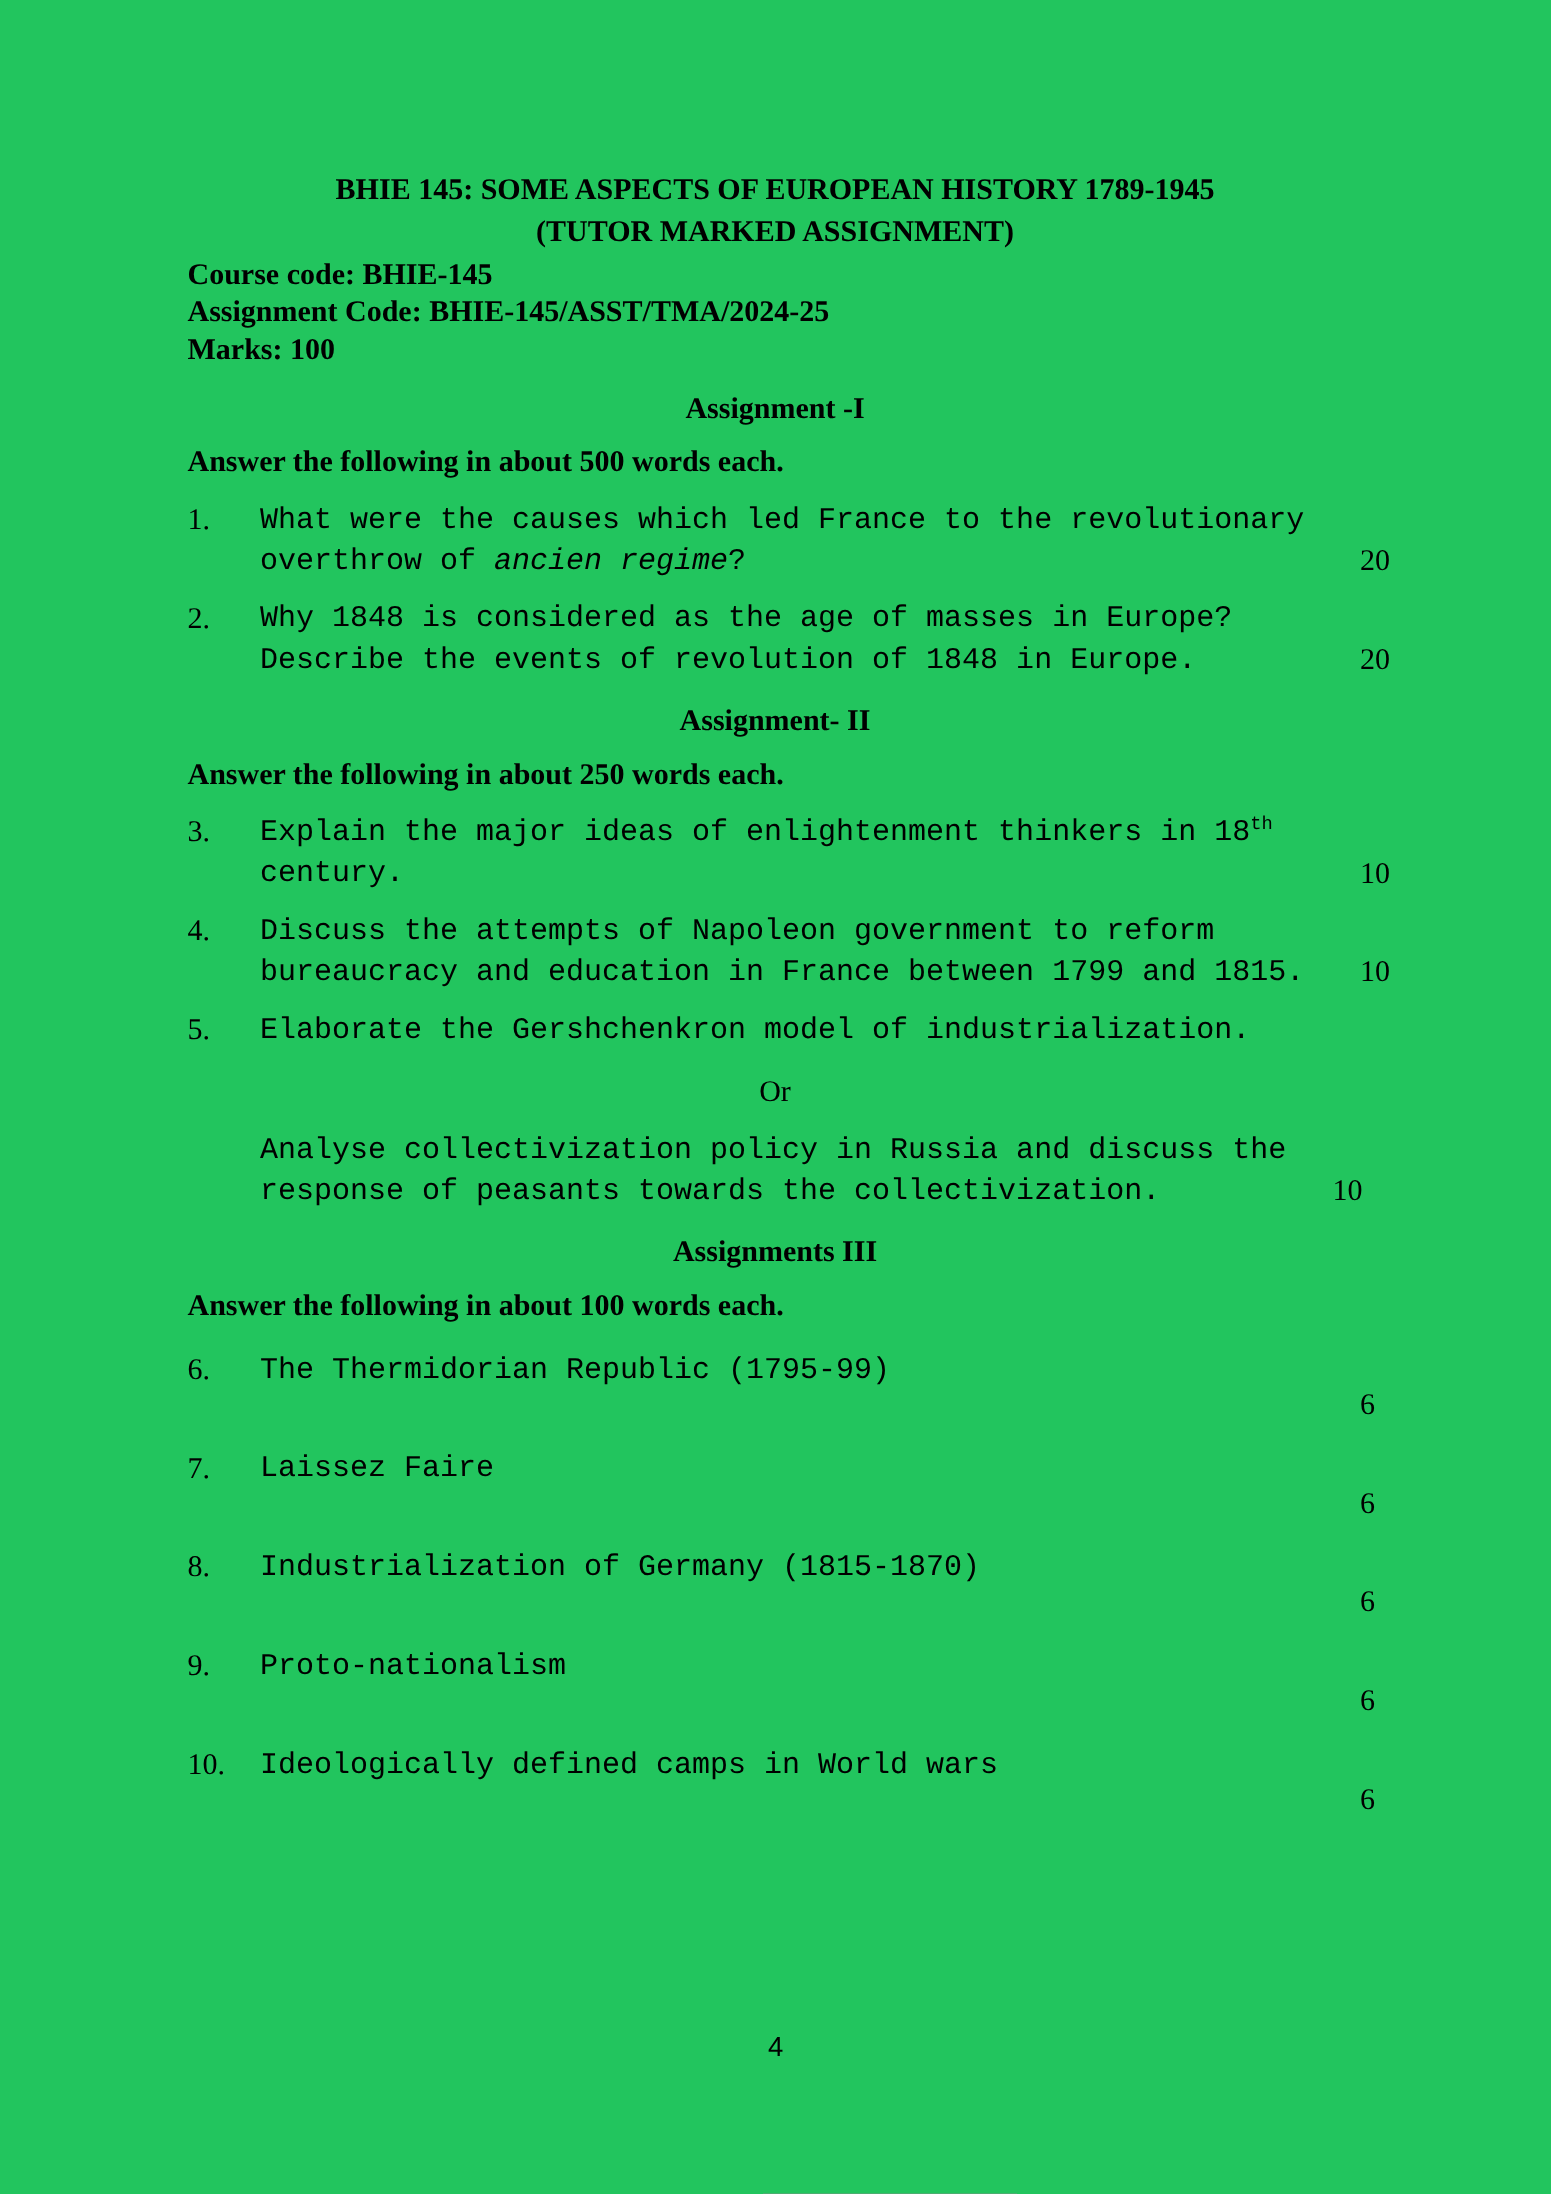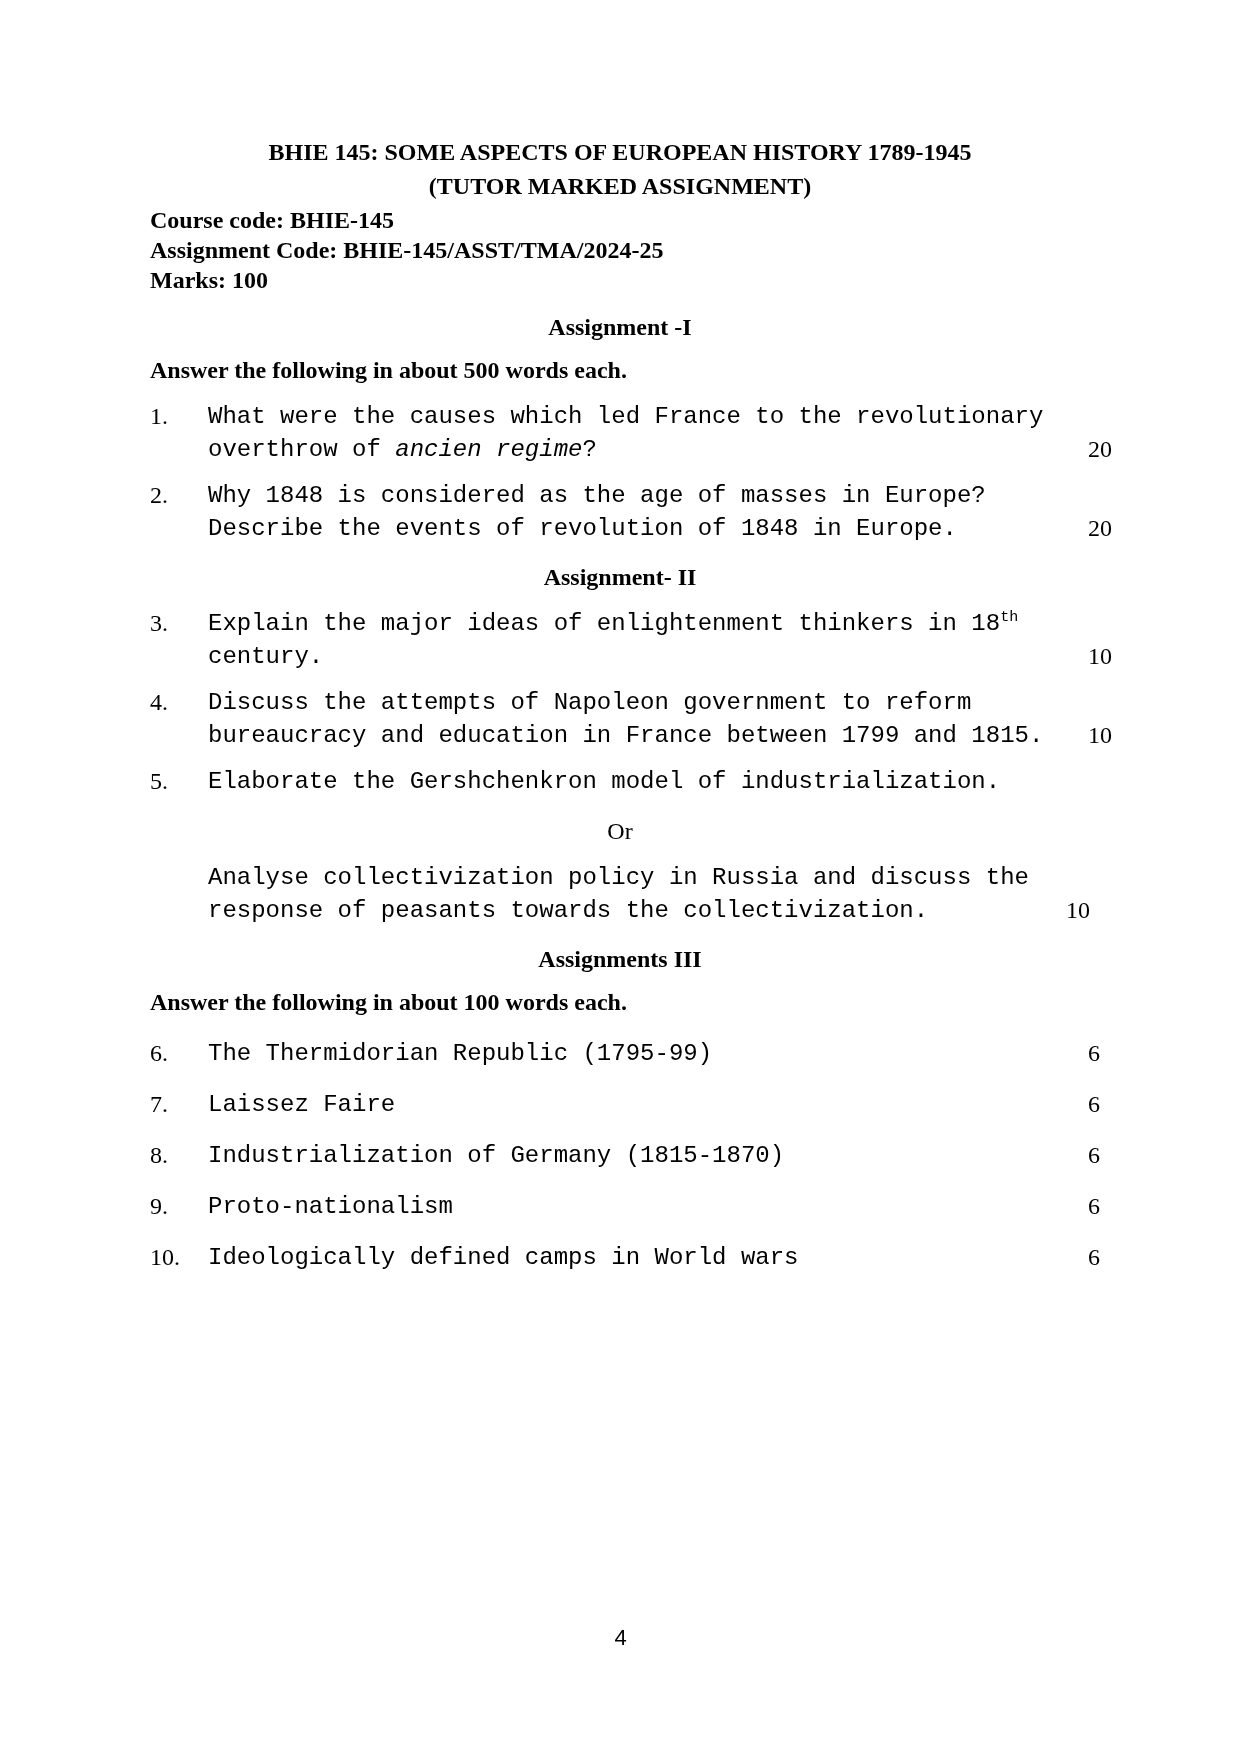--- a/index.html
+++ b/index.html
@@ -1,38 +1,38 @@
 <!DOCTYPE html>
 <html><head>
 <meta charset="utf-8">
 <style>
   * { margin: 0; padding: 0; box-sizing: border-box; }
   html, body { background: #8a8a8a; }
   .page {
     width: 1241px;
     height: 1755px;
     margin: 0 auto;
-    background: #ffffff;
+    background: #22c55e;
     font-family: "Liberation Serif", serif;
     font-size: 24px;
     color: #000000;
     position: relative;
     padding: 135px 151px 0 150px;
   }
   .title-block { text-align: center; font-weight: bold; line-height: 34px; }
   .meta-block { text-align: left; font-weight: bold; line-height: 30px; margin-top: 2px; }
   .note { font-weight: bold; line-height: 32px; margin-top: 24px; }
   .section-heading { text-align: center; font-weight: bold; margin-top: 16px; line-height: 33px; }
   .instruction { font-weight: bold; margin-top: 10px; line-height: 33px; }
   .q-row { display: flex; margin-top: 13px; line-height: 33px; }
   .q-row.wide-gap { margin-top: 18px; }
   .q-num { width: 58px; flex: 0 0 58px; align-self: flex-start; }
   .q-text { width: 880px; flex: 0 0 auto; max-width: 880px; font-family: Liberation Mono, monospace; }
   .q-text.no-num { margin-left: 58px; max-width: 822px; width: 822px; }
-  .q-marks { margin-left: auto; align-self: flex-end; text-align: center; }
+  .q-marks { margin-left: auto; align-self: flex-end; text-align: center; margin-top: 28px; }
   .or-line { text-align: center; margin-top: 17px; line-height: 33px; }
   .sup { vertical-align: super; font-size: 15px; line-height: 0; text-align: right; }
   em { font-style: italic; }
   .page-number {
     position: absolute;
     top: 1625px;
     left: 0;
     width: 100%;
     text-align: center;
     font-family: "Liberation Sans", sans-serif;
@@ -65,20 +65,21 @@
     <span class="q-marks">20</span>
   </div>
 
   <div class="q-row">
     <span class="q-num">2.</span>
     <div class="q-text">Why 1848 is considered as the age of masses in Europe? Describe the events of revolution of 1848 in Europe.</div>
     <span class="q-marks">20</span>
   </div>
 
   <div class="section-heading">Assignment- II</div>
+  <div class="instruction">Answer the following in about 250 words each.</div>
 
   <div class="q-row">
     <span class="q-num">3.</span>
     <div class="q-text"><span>Explain the major ideas of enlightenment thinkers in 18</span><span class="sup">th</span><span> century.</span></div>
     <span class="q-marks">10</span>
   </div>
 
   <div class="q-row">
     <span class="q-num">4.</span>
     <div class="q-text">Discuss the attempts of Napoleon government to reform bureaucracy and education in France between 1799 and 1815.</div>

